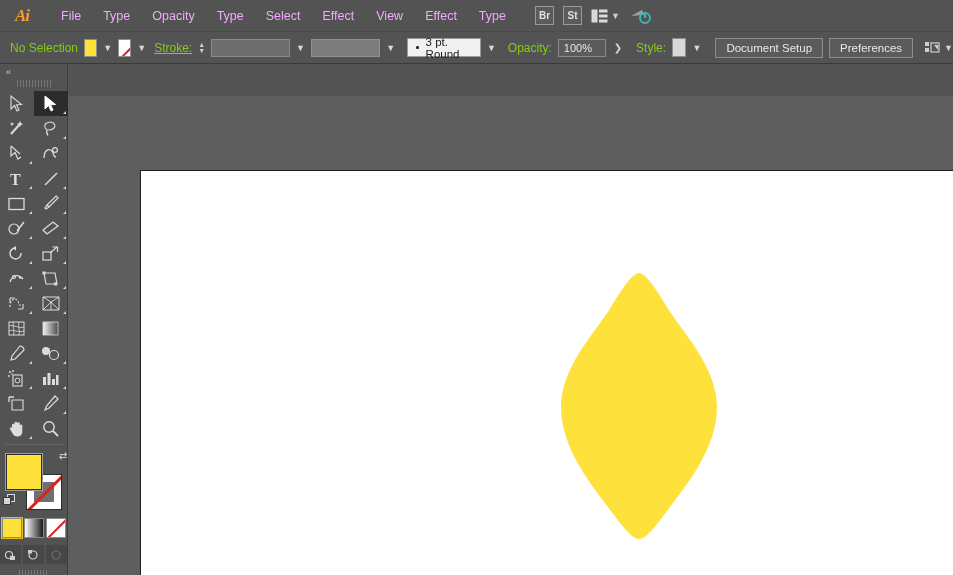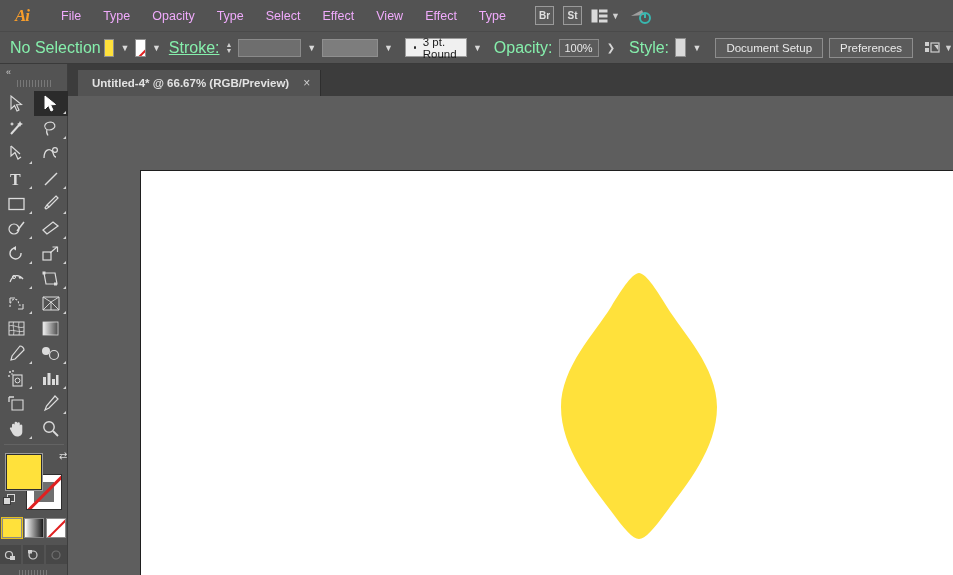--- a/index.html
+++ b/index.html
@@ -36,21 +36,21 @@
   }
   .arrange-ic{ display:flex; align-items:center; gap:3px; }
   .chev{ font-size:9px; color:#d0d0d0; }
   .teal-ic{ color:#39b7b0; display:flex; align-items:center; }
 
   
   .controlbar{
     height:32px; background:#535353; display:flex; align-items:center;
     border-bottom:1px solid #3a3a3a; padding-left:10px; gap:6px;
   }
-  .cb-label{ color:#86efac; font-size:16px; white-space:nowrap; }
+  .cb-label{ color:#84cc16; font-size:12px; white-space:nowrap; }
   .cb-label-u{ text-decoration:underline; }
   .swatch{
     width:20px; height:18px; border:1px solid #8e8e8e; background:#ffe13b;
   }
   .swatch-none{
     width:20px; height:18px; border:1px solid #8e8e8e; background:#fff; position:relative; overflow:hidden;
   }
   .swatch-none::after{
     content:""; position:absolute; left:-3px; top:8px; width:28px; height:2px;
     background:#e02020; transform:rotate(-45deg);
@@ -271,26 +271,20 @@
       <svg width="16" height="14" viewBox="0 0 16 14">
         <rect x="0" y="1" width="4" height="4" fill="#cfcfcf"></rect>
         <rect x="0" y="7" width="4" height="4" fill="#cfcfcf"></rect>
         <rect x="6" y="2" width="8" height="9" fill="none" stroke="#cfcfcf" stroke-width="1.2"></rect>
         <path d="M9 4 L13 4 L13 9 Z" fill="#cfcfcf"></path>
       </svg>
       <span class="chev">▼</span>
     </div>
   </div>
 
-  <div class="tabbar">
-    <div class="doctab">
-      <span>Untitled-4* @ 66.67% (RGB/Preview)</span>
-      <span class="tab-close">×</span>
-    </div>
-  </div>
 
   <div class="toolpanel">
     <div class="tp-collapse">«</div>
     <div class="tp-grip"></div>
 
     <div class="tool-grid">
 
       <div class="tool">
         <svg width="14" height="17" viewBox="0 0 14 17">
             <path d="M1 1 L1 14 L4.5 10.5 L7 16 L9 15 L6.5 9.8 L11.5 9.5 Z" fill="none" stroke="#dcdcdc" stroke-width="1.1"></path>

